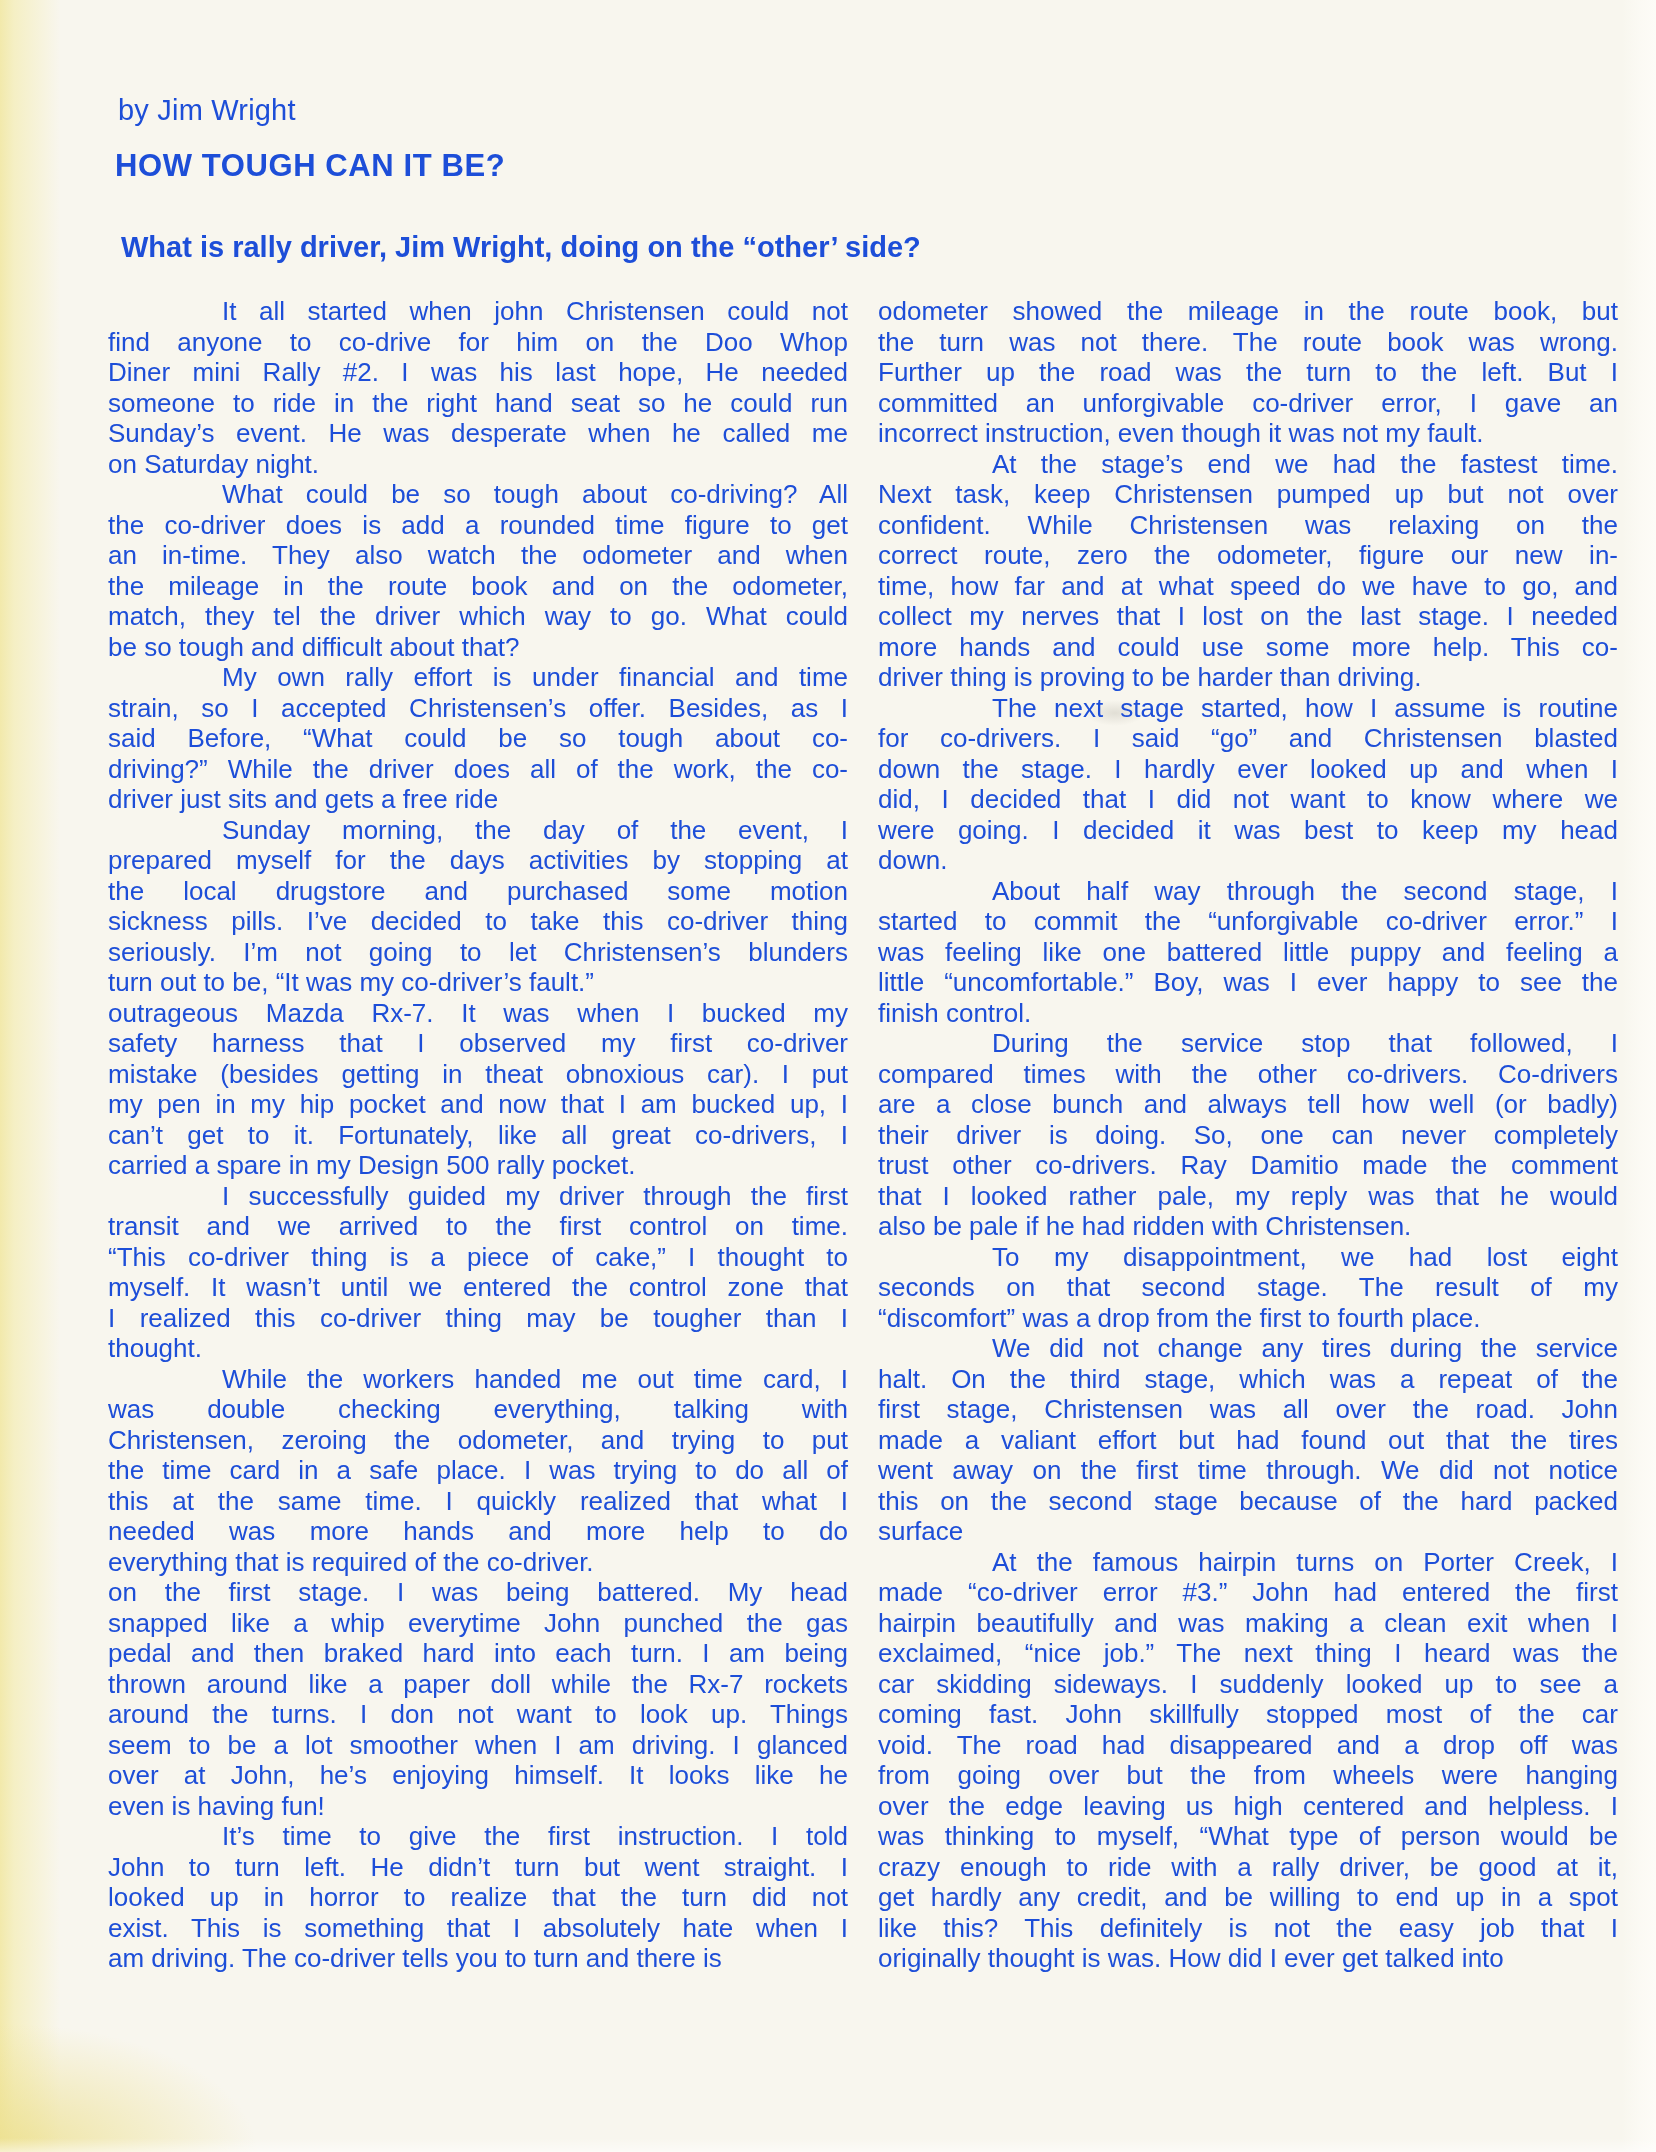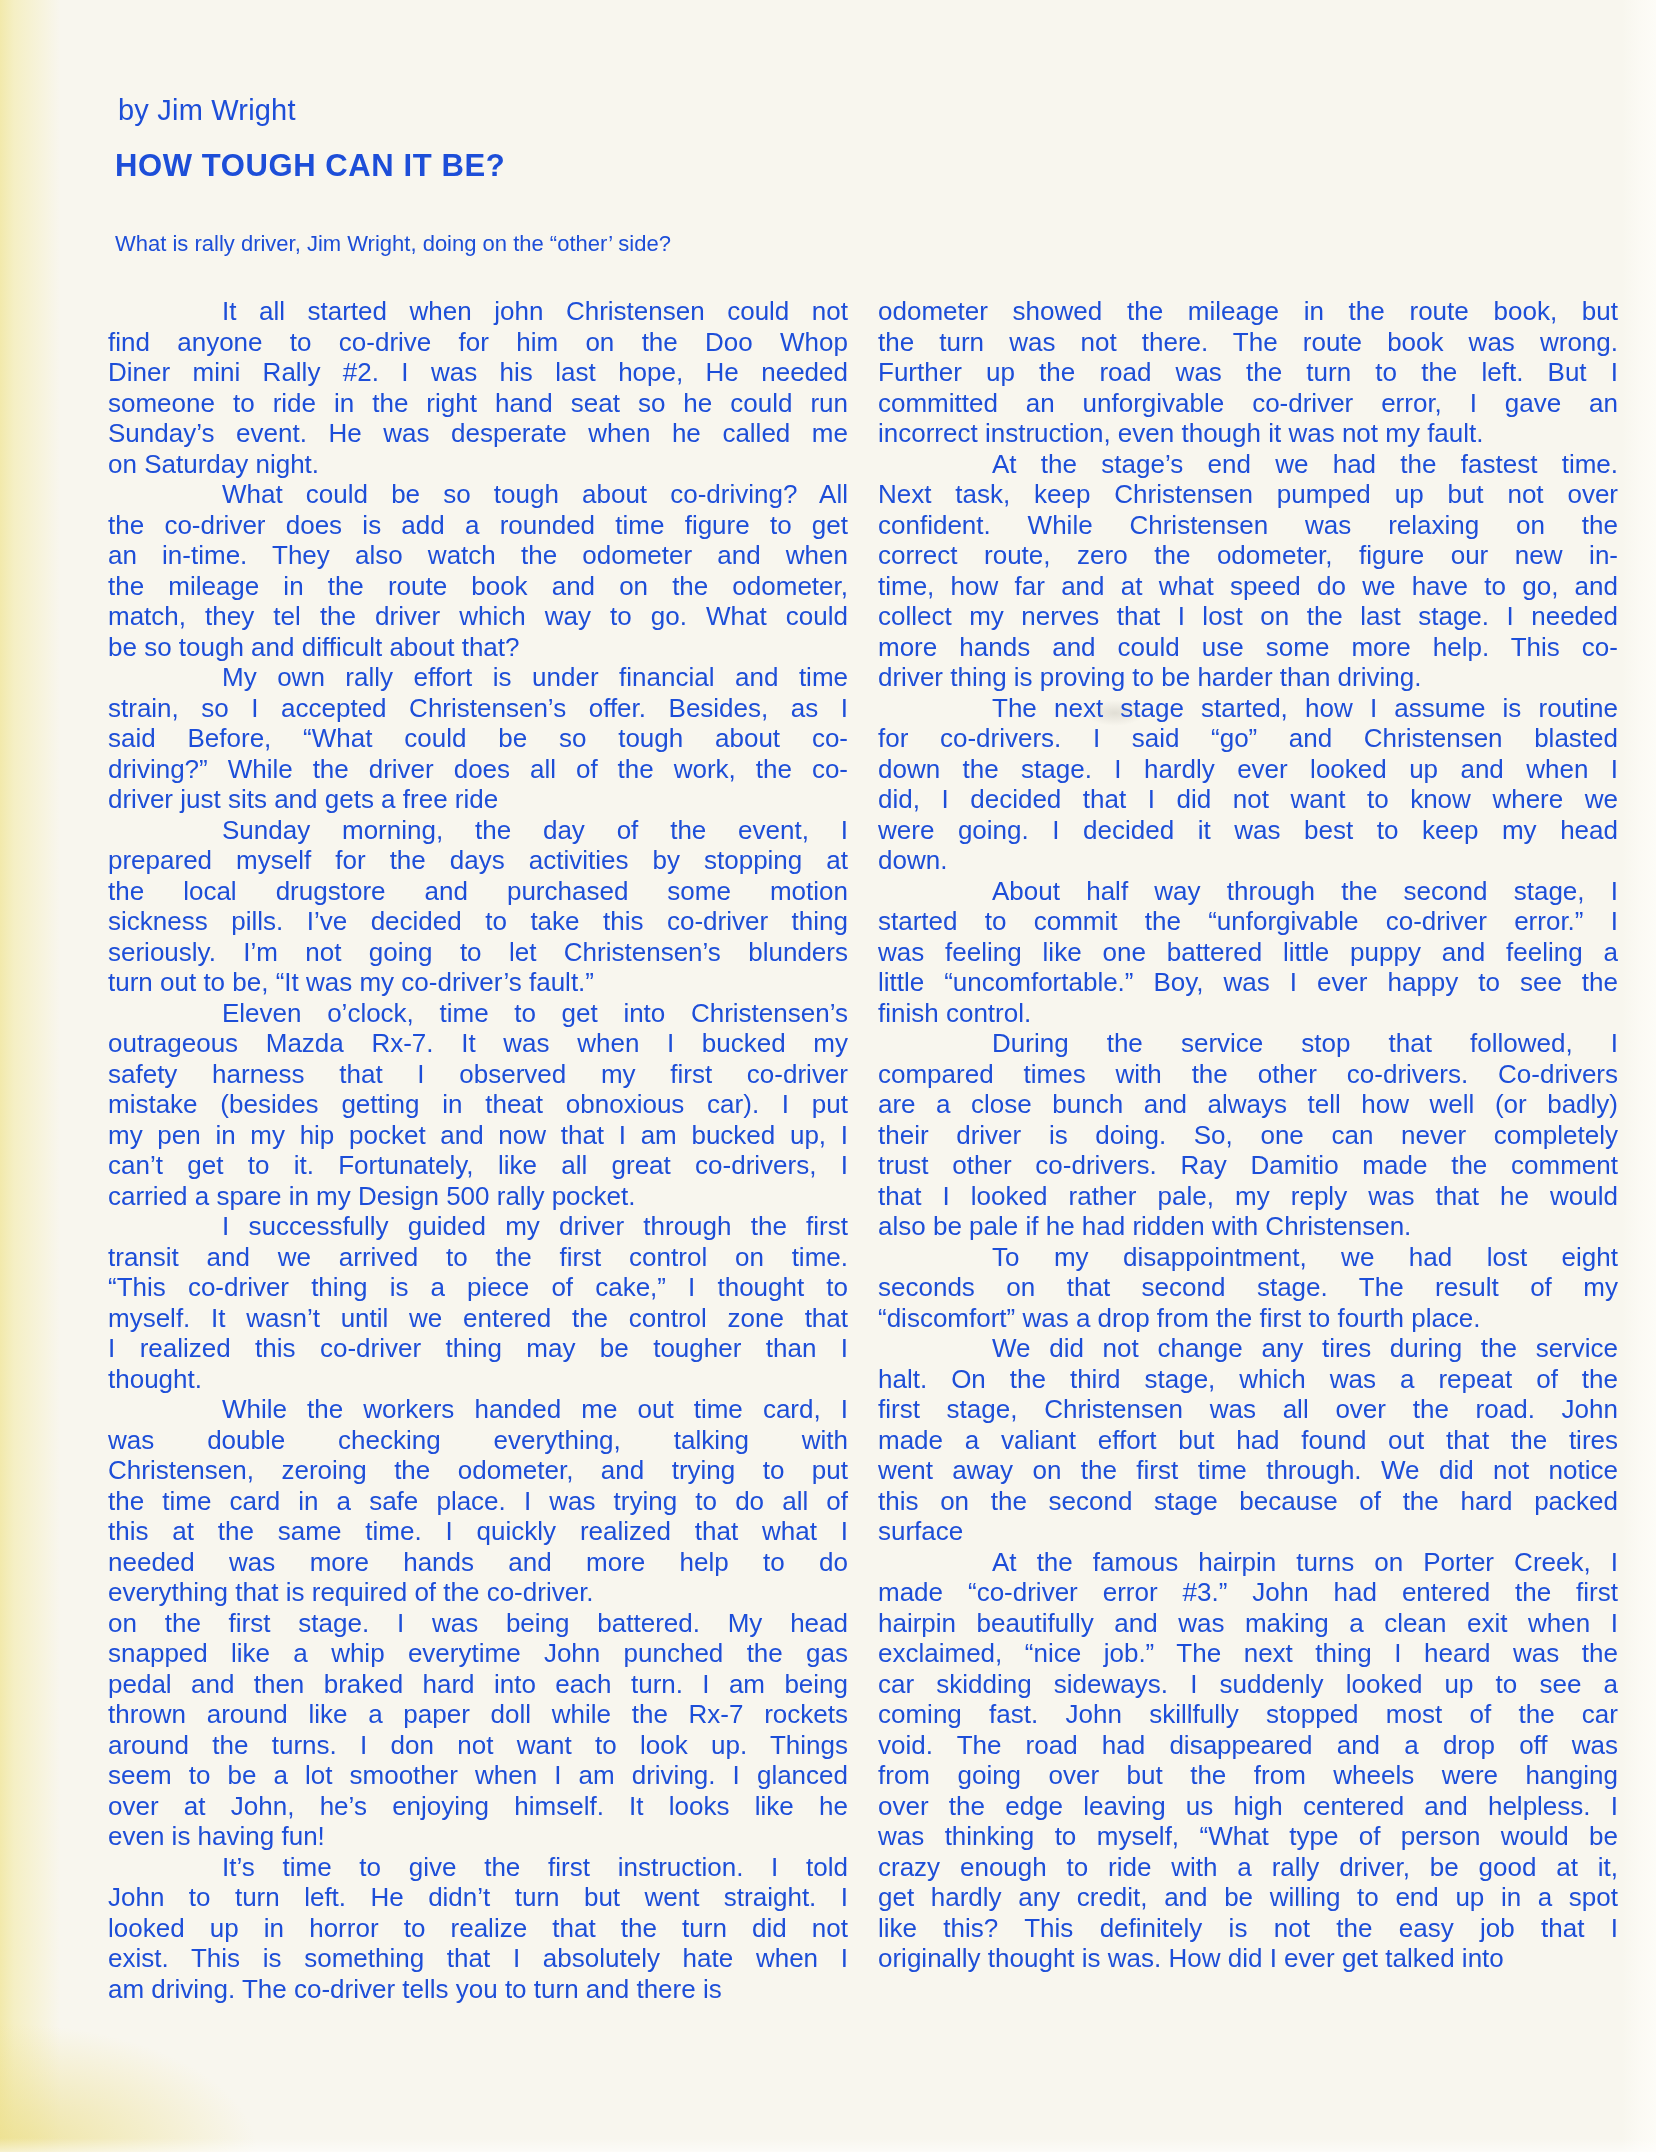--- a/index.html
+++ b/index.html
@@ -49,21 +49,21 @@
   }
   .headerblock {
     position: absolute; left: 115px; top: 148px; width: 1503px;
     text-align: left;
   }
   .title {
     font-size: 31px; font-weight: bold; letter-spacing: 0.6px;
     margin: 0 0 47px 0;
   }
   .subtitle {
-    font-size: 22px; font-weight: normal; margin: 0;
+    font-size: 29px; font-weight: bold; margin: 6px;
   }
 
   .column {
     position: absolute; top: 296px; width: 740px;
     font-size: 26px; line-height: 30.5px;
   }
   .col-left  { left: 108px; }
   .col-right { left: 878px; }
 
   .paragraph { margin: 0; }
@@ -124,21 +124,20 @@
       </div>
       <div class="paragraph">
         <div class="line indent">Sunday morning, the day of the event, I</div>
         <div class="line">prepared myself for the days activities by stopping at</div>
         <div class="line">the local drugstore and purchased some motion</div>
         <div class="line">sickness pills.  I’ve decided to take this co-driver thing</div>
         <div class="line">seriously.  I’m not going to let Christensen’s blunders</div>
         <div class="line last">turn out to be, “It was my co-driver’s fault.”</div>
       </div>
       <div class="paragraph">
-        <div class="line indent">Eleven o’clock, time to get into Christensen’s</div>
         <div class="line">outrageous Mazda Rx-7.  It was when I bucked my</div>
         <div class="line">safety harness that I observed my first co-driver</div>
         <div class="line">mistake (besides getting in theat obnoxious car).  I put</div>
         <div class="line">my pen in my hip pocket and now that I am bucked up, I</div>
         <div class="line">can’t get to it.  Fortunately, like all great co-drivers, I</div>
         <div class="line last">carried a spare in my Design 500 rally pocket.</div>
       </div>
       <div class="paragraph">
         <div class="line indent">I successfully guided my driver through the first</div>
         <div class="line">transit and we arrived to the first control on time.</div>

